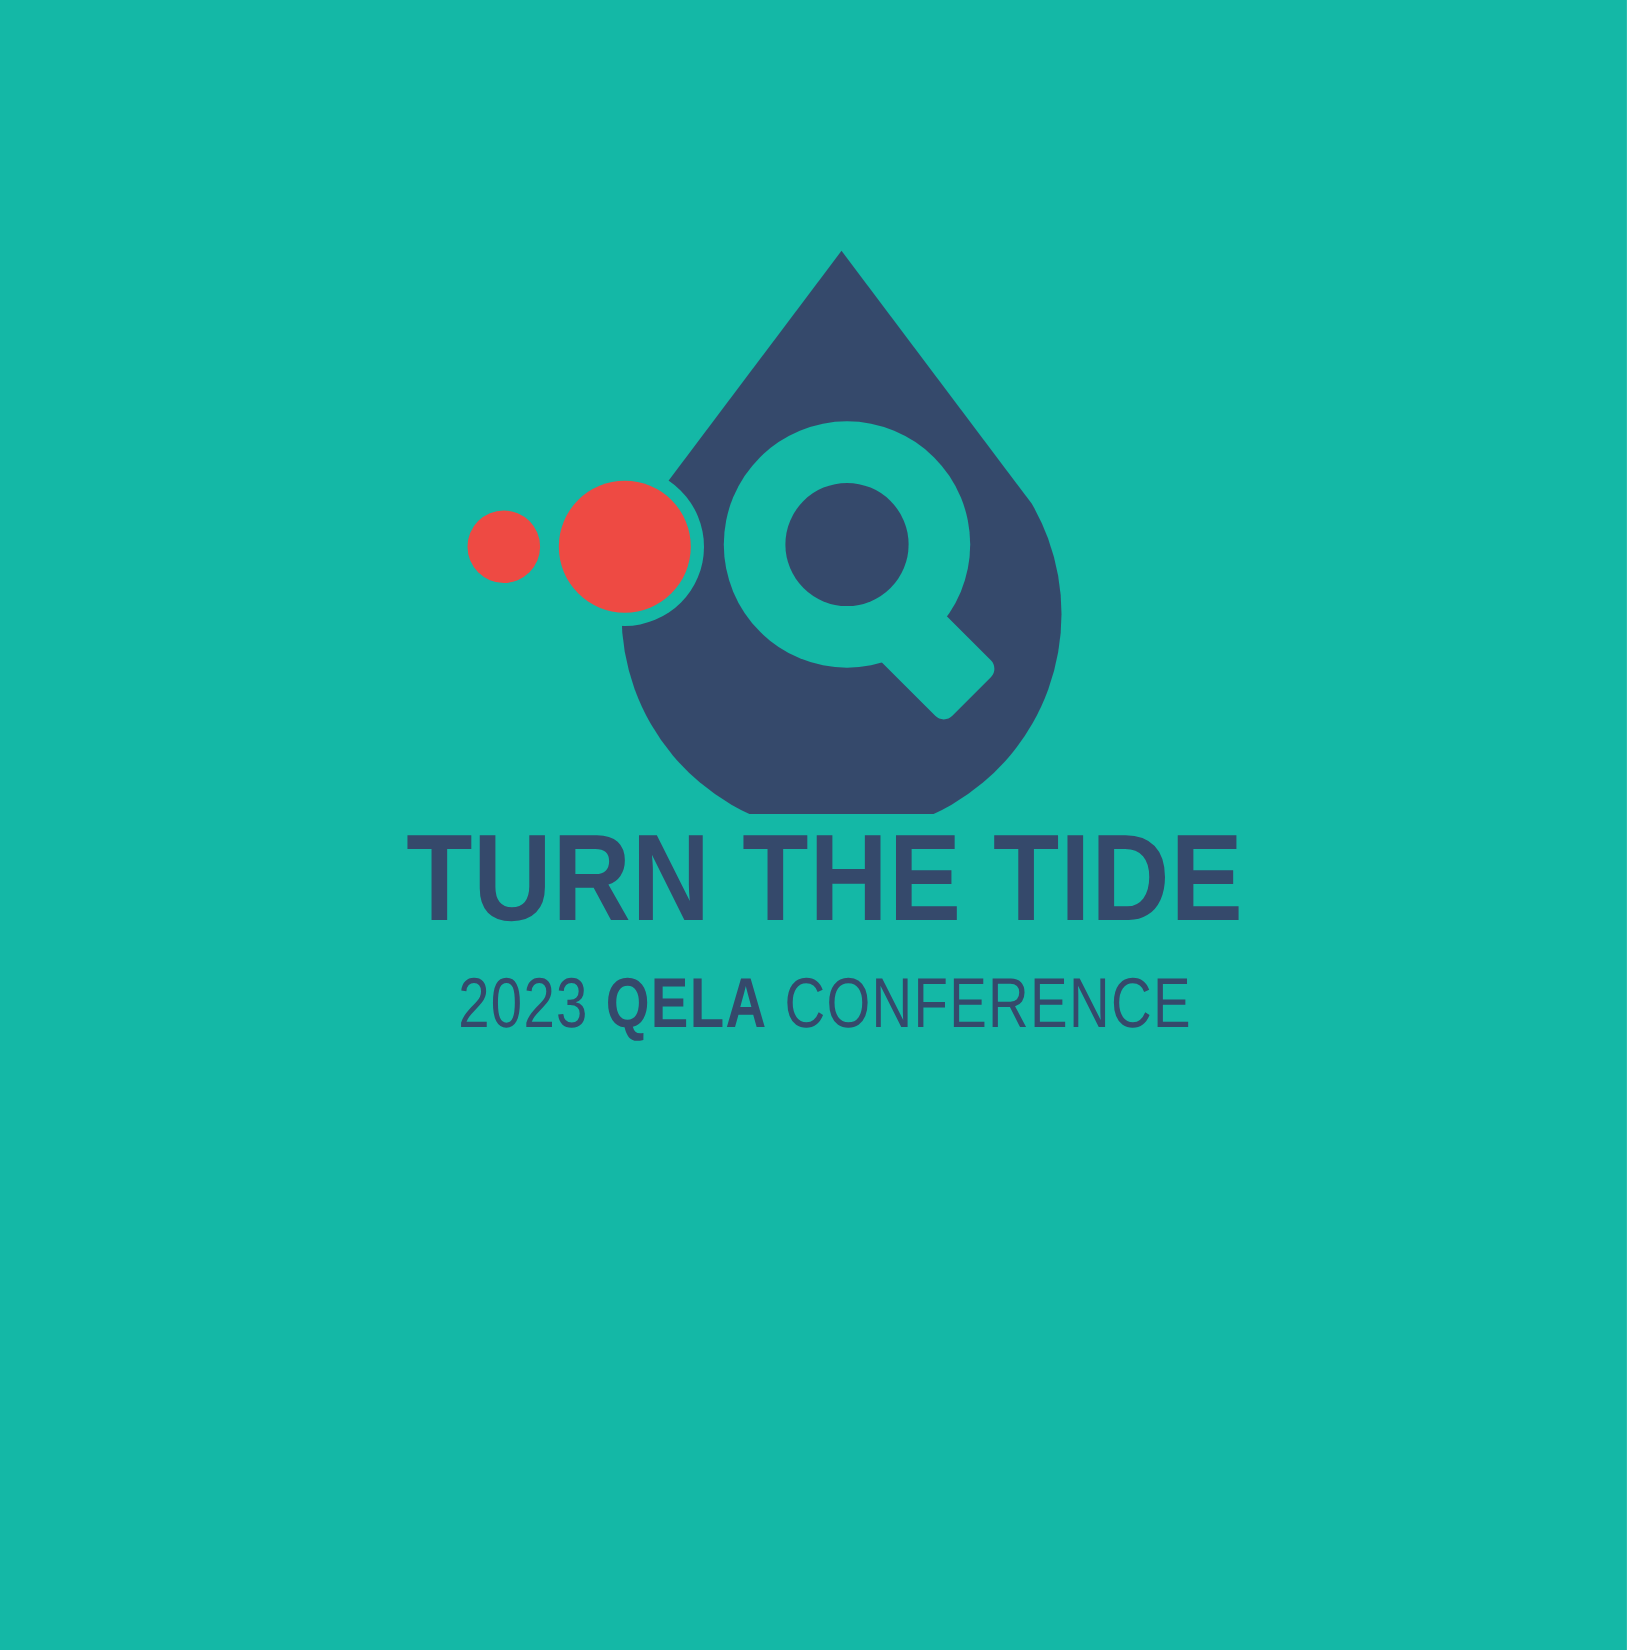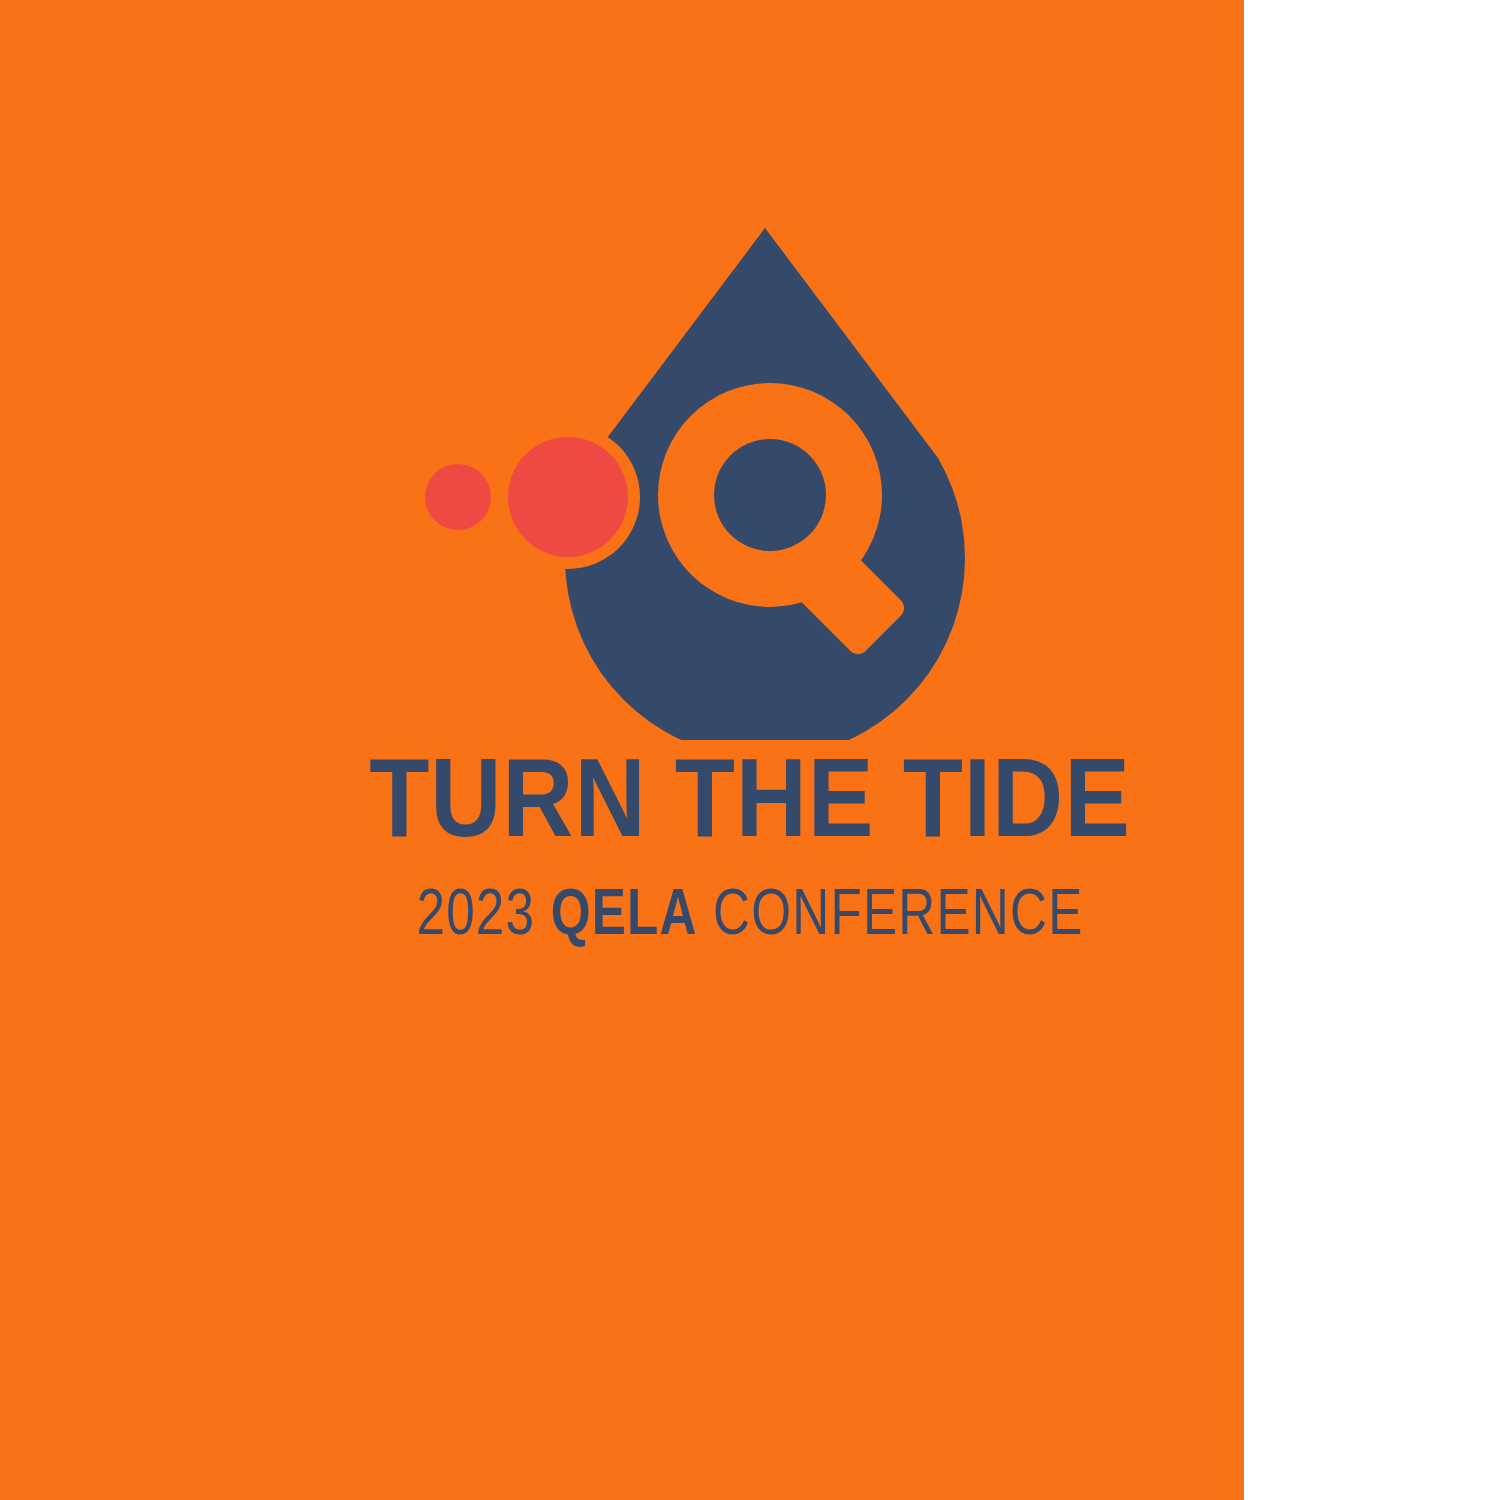--- a/index.html
+++ b/index.html
@@ -6,23 +6,23 @@
   html, body {
     margin: 0;
     padding: 0;
     background: #ffffff;
   }
   body {
     font-family: "Liberation Sans", sans-serif;
   }
   .page {
     position: relative;
-    width: 1244px;
+    width: 1479px;
     height: 1500px;
-    background: #f97316;
+    background: #14b8a6;
     overflow: hidden;
   }
 
   
   .logo-lockup {
     position: absolute;
     left: 0;
     top: 0;
     width: 1500px;
     height: 960px;

